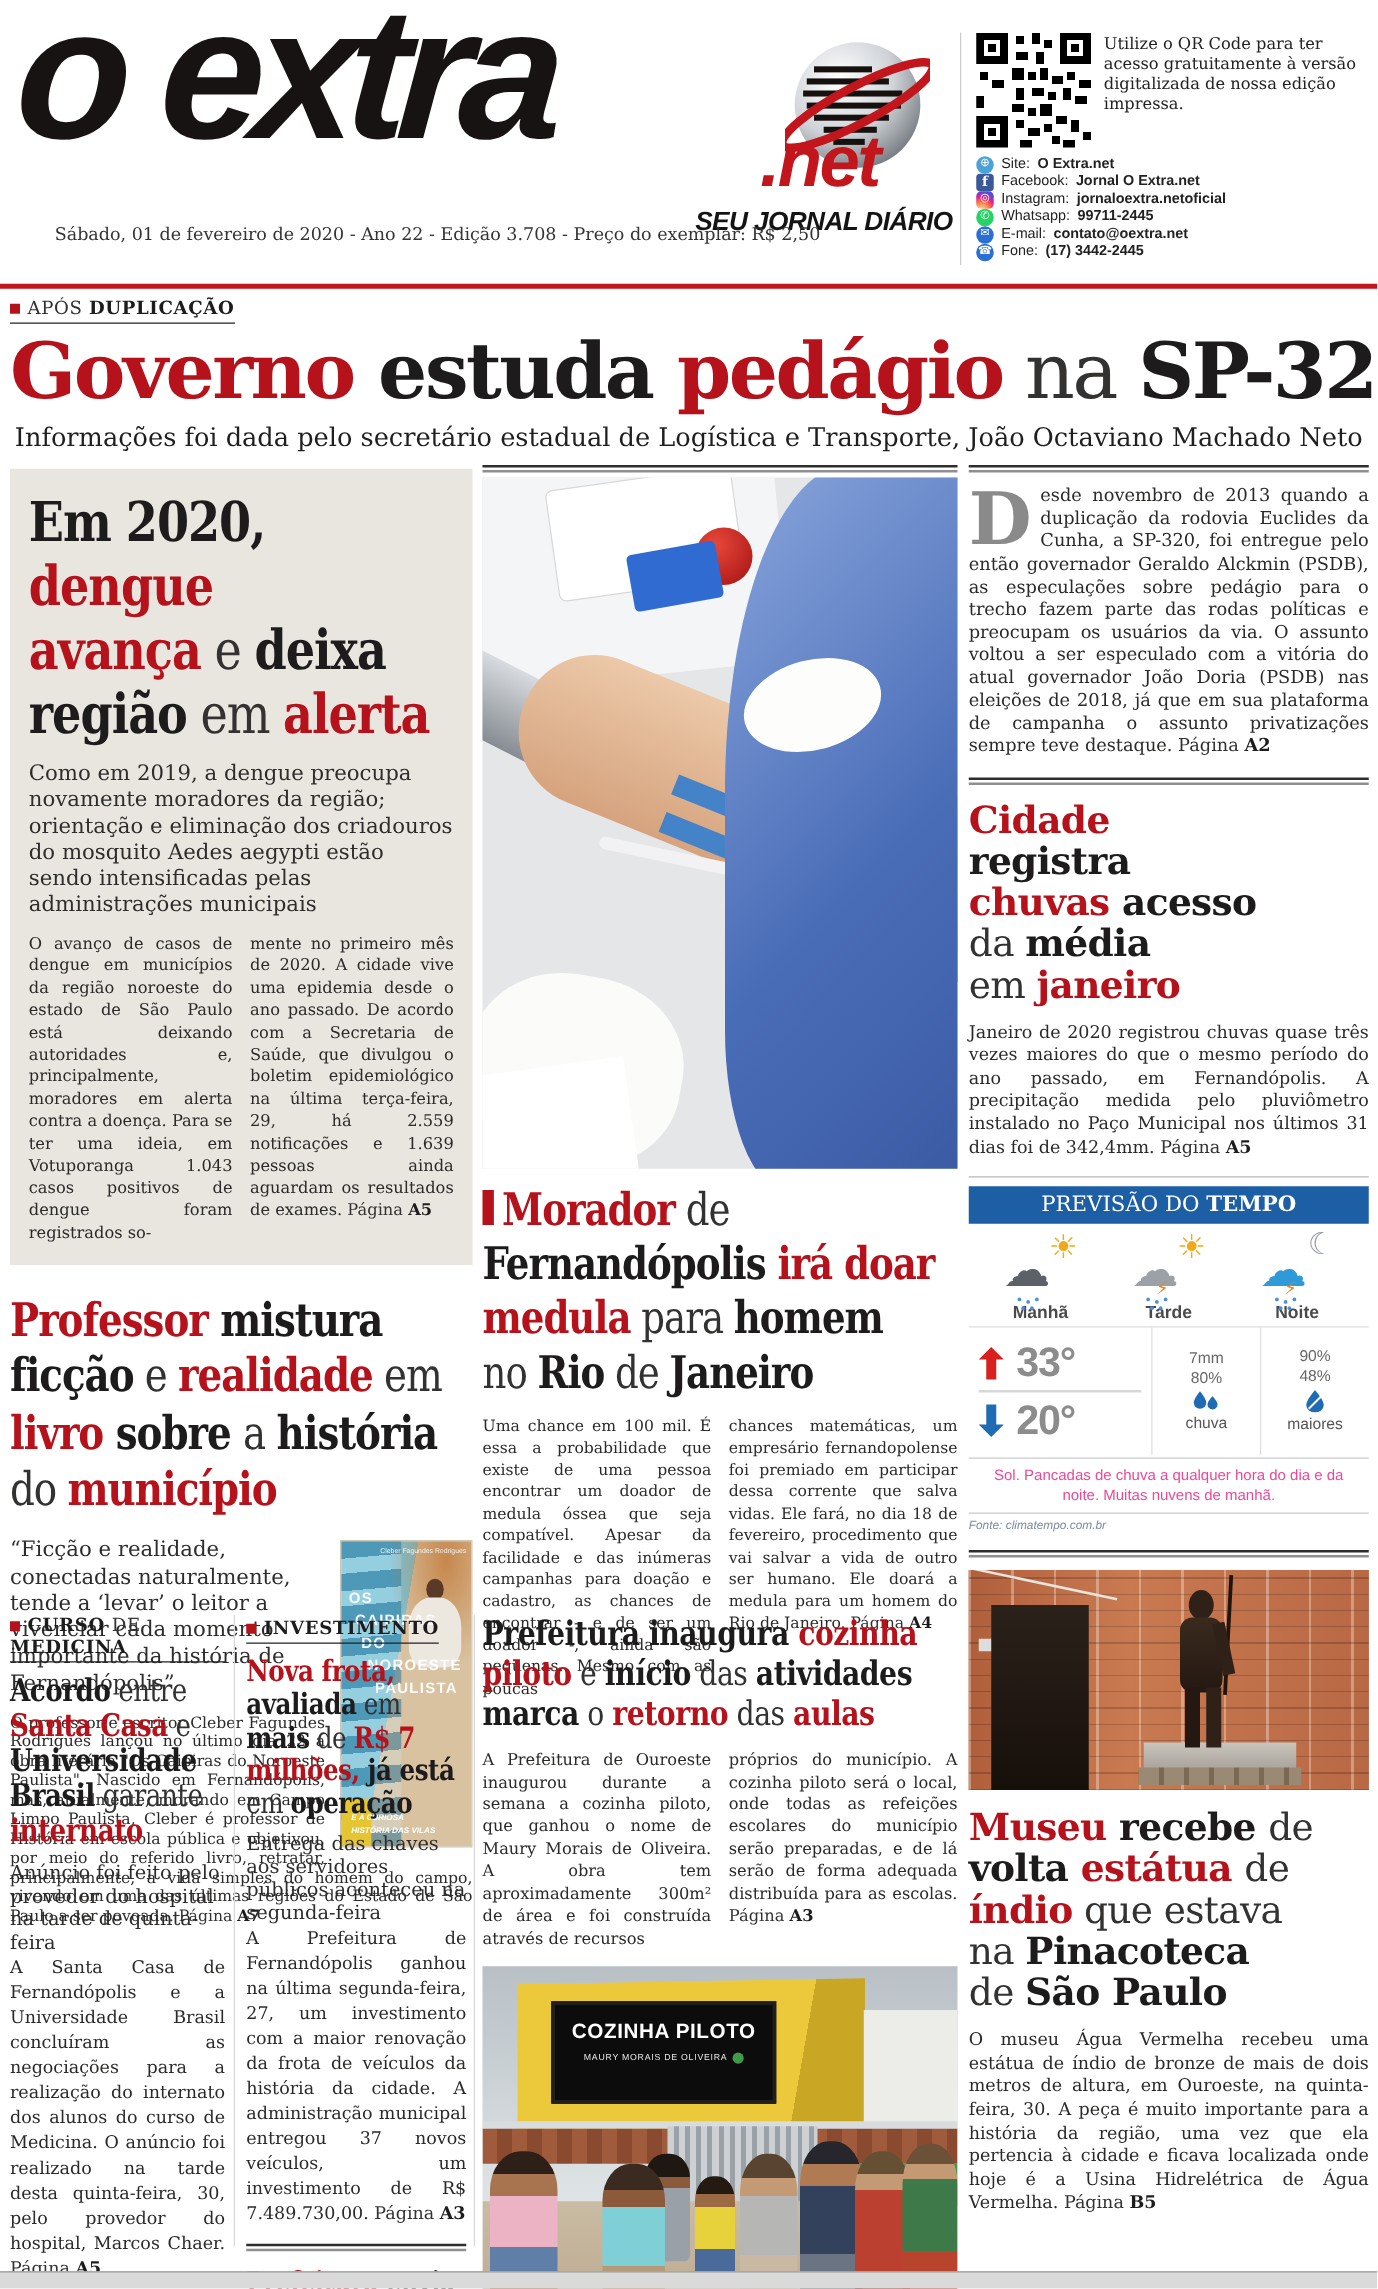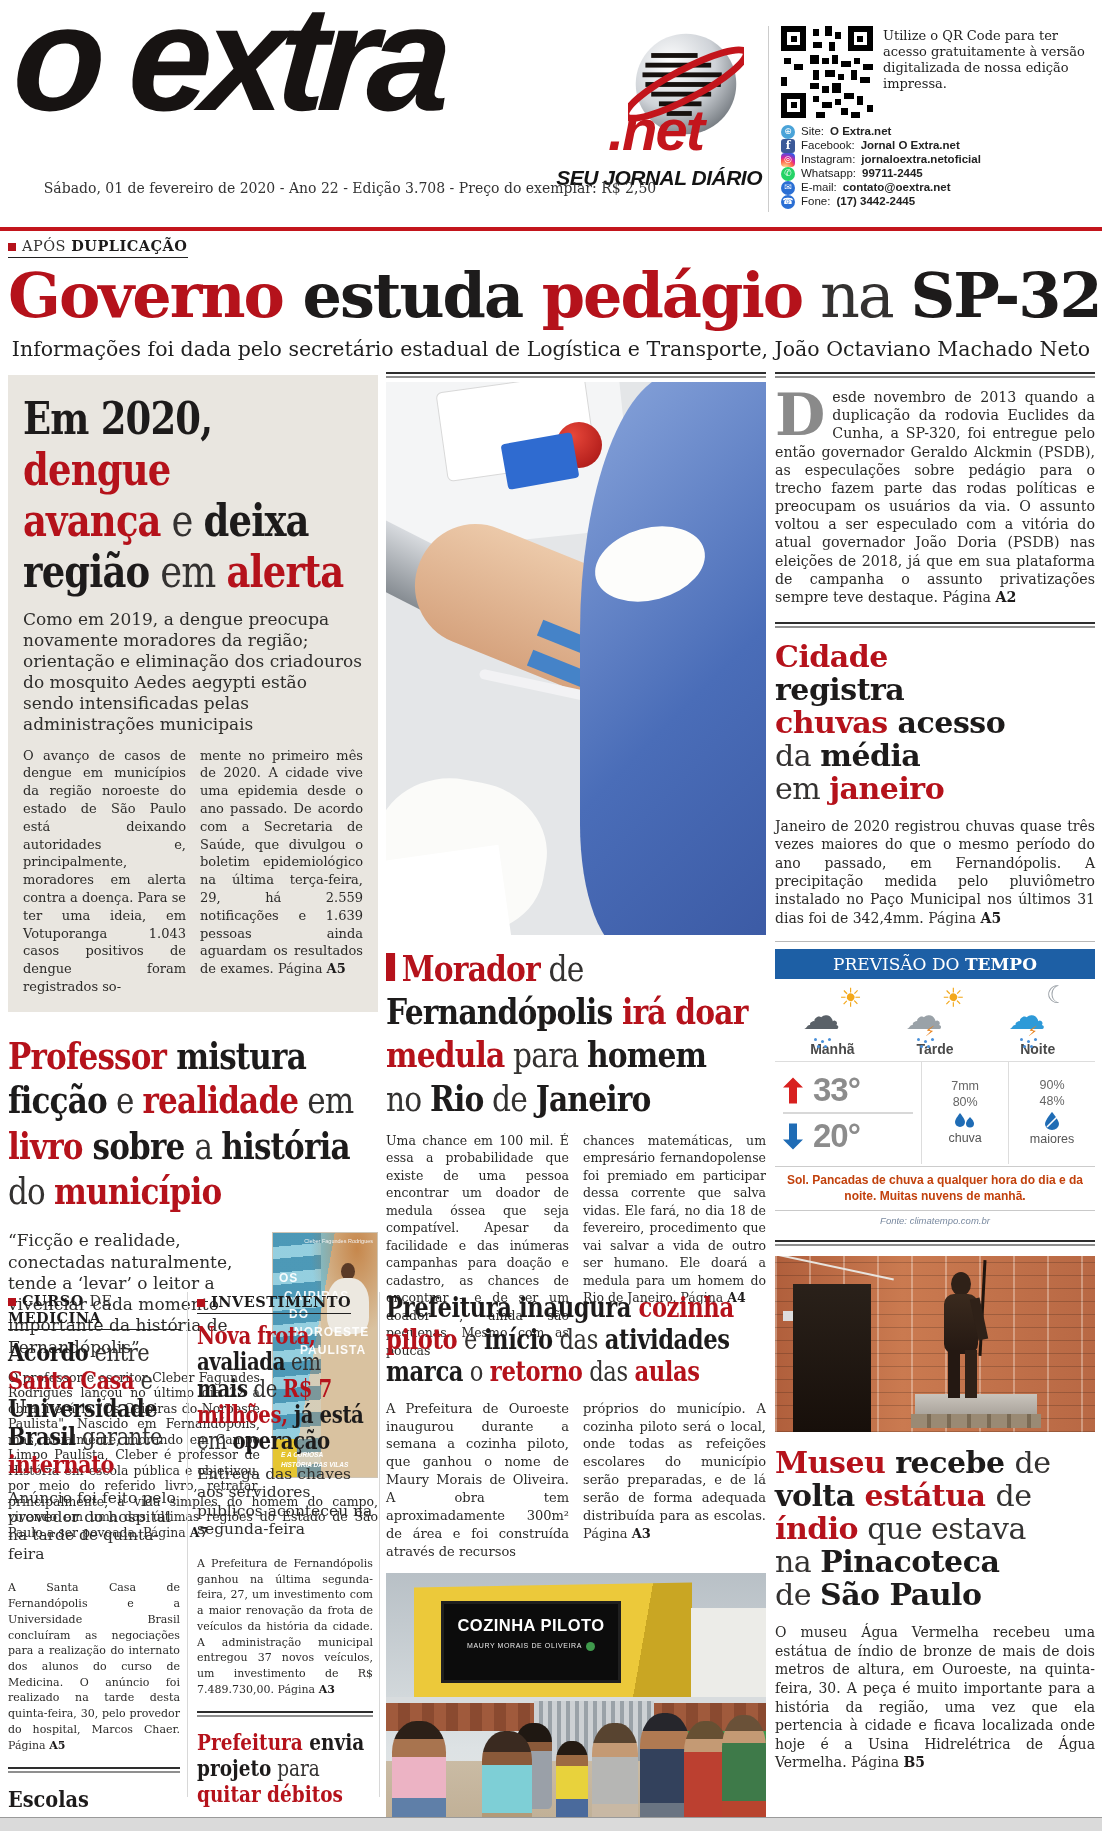--- a/index.html
+++ b/index.html
@@ -134,22 +134,22 @@
   .wx-trow{display:flex;align-items:center;gap:10px;padding:3px 0}
   .wx-trow+.wx-trow{border-top:2px solid #d8d8d8}
   .wx-trow b{font-size:33px;font-weight:800;color:#8c8c8c;letter-spacing:-1px}
   .arr{width:20px;height:27px}
   .wx-stat{flex:1;display:flex;flex-direction:column;align-items:center;justify-content:center;
     font-size:12.5px;color:#666;line-height:1.25;border-right:1px solid #ddd;padding:4px 0}
   .wx-stat:last-child{border-right:0}
   .wx-stat .wlab{color:#555;margin-top:2px}
   .wdrop{margin-top:3px}
   .wx-sum{border-top:1px solid #ccc;margin-top:2px;padding:6px 8px;text-align:center;
-    font-size:12px;font-weight:700;color:#c2410c;line-height:1.3}
-  .wx-src{margin-top:4px;text-align:center;font:italic 9.5px "Liberation Sans",sans-serif;color:#7a8aa0}
+    font-size:12px;font-weight:400;color:#ec4899;line-height:1.3}
+  .wx-src{margin-top:4px;text-align:left;font:italic 9.5px "Liberation Sans",sans-serif;color:#7a8aa0}
   .photo-statue{position:relative;margin-top:10px;width:320px;height:176px;overflow:hidden;
     background-color:#bc6b46;
     background-image:repeating-linear-gradient(0deg,rgba(0,0,0,.18) 0 1px,transparent 1px 13px),
       repeating-linear-gradient(90deg,rgba(255,245,235,.35) 0 2px,transparent 2px 34px),
       linear-gradient(90deg,#b05f3c,#ca7a50 40%,#b86844)}
   .ps-door{position:absolute;left:18px;top:28px;width:78px;height:148px;background:linear-gradient(#2a211a,#170f0a)}
   .ps-wire{position:absolute;left:0;top:10px;width:120px;height:2px;background:#e8e4de;transform:rotate(12deg)}
   .ps-box{position:absolute;left:8px;top:55px;width:14px;height:10px;background:#ddd}
   .ps-head{position:absolute;left:176px;top:16px;width:20px;height:24px;border-radius:50%;background:#2f2118}
   .ps-torso{position:absolute;left:169px;top:38px;width:34px;height:60px;border-radius:10px;background:linear-gradient(#3a2a1e,#241812)}
@@ -164,21 +164,21 @@
   .mus-body{margin-top:12px;font-size:14px;line-height:1.33;text-align:justify}
   
   .bottom-a{left:8px;top:1292px;width:172px}
   .bottom-b{left:197px;top:1292px;width:176px}
   .bottom-mid{left:386px;top:1292px;width:380px}
   .bh3{margin-top:9px;font-size:25px;line-height:1.12;letter-spacing:-.5px}
   .bh3-b{font-size:23.5px}
   .teaser{font-size:23px}
   .teaser-b{font-size:22px}
   .deck{margin-top:10px;font-size:15.5px;line-height:1.2;color:#2e2d2b}
-  .sbody{margin-top:17px;font-size:11px;line-height:1.43;text-align:justify}
+  .sbody{margin-top:1px;font-size:14px;line-height:1.43;text-align:justify}
   .bottom-a .rule-double,.bottom-b .rule-double{margin:14px 0 12px}
   .bottom-mid h2{font-size:27px;line-height:1.18;letter-spacing:-.5px}
   .cz-body p{font-size:13px;line-height:1.38}
   .photo-cozinha{position:relative;margin-top:12px;width:380px;height:293px;overflow:hidden;
     background:linear-gradient(#b8c0c6,#dde2e4 60%,#e8e8e6)}
   .cz-bld{position:absolute;left:28px;top:12px;width:278px;height:118px;transform:skewY(-1deg);
     background:linear-gradient(100deg,#ecc93a 0 80%,#c9a623 80%)}
   .cz-sign{position:absolute;left:55px;top:28px;width:180px;height:82px;background:#0c0c0c;
     border:3px solid #1f1f1f;text-align:center;color:#fff;font-family:"Liberation Sans",sans-serif}
   .cz-sign .s1{margin-top:12px;font-size:16.5px;font-weight:800;letter-spacing:.5px}

